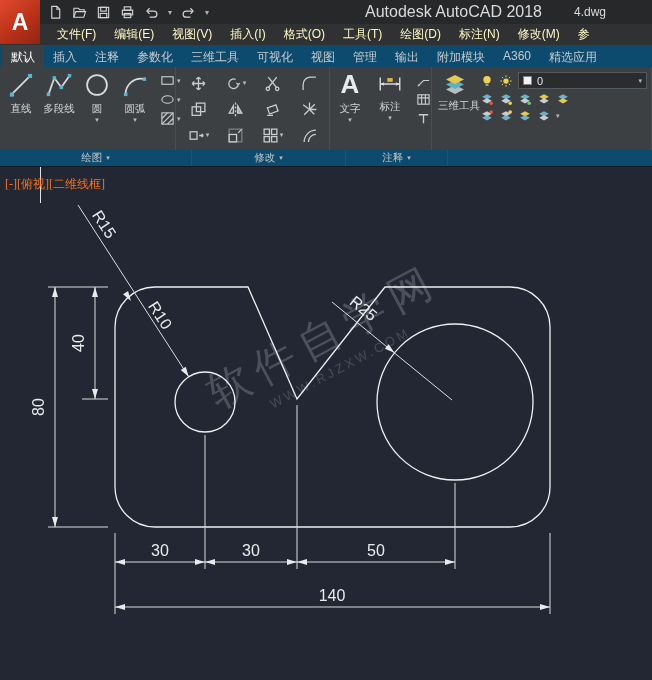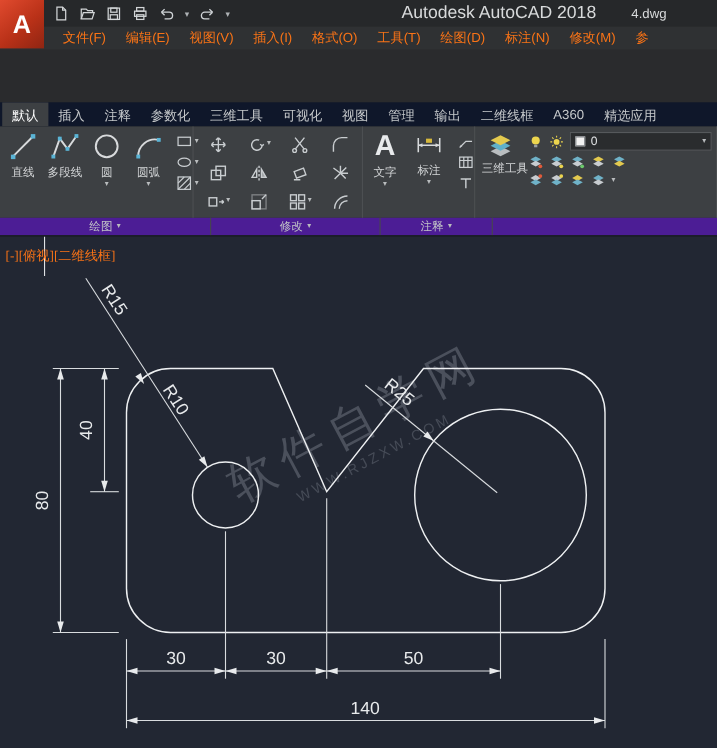--- a/index.html
+++ b/index.html
@@ -17,25 +17,25 @@
           display:flex; align-items:center; justify-content:center; }
   .qat { display:flex; align-items:center; gap:9px; }
   .qat svg { width:15px; height:15px; display:block; }
   .qcaret { color:#aeb2b5; font-size:8px; }
   .app-title { position:absolute; right:110px; color:#d8dadb; font-size:16px; }
   .doc-name  { position:absolute; right:46px;  color:#d8dadb; font-size:12px; }
 
   
   .menubar { height:21px; background:#2f3133; display:flex; align-items:center;
              padding-left:48px; overflow:hidden; }
-  .menu-item { color:#f97316; font-size:12px; padding:0 9px; white-space:nowrap; }
+  .menu-item { color:#fef9c3; font-size:12px; padding:0 9px; white-space:nowrap; }
 
   
-  .tabbar { height:22px; background:#0f172a; display:flex; align-items:stretch;
-            padding-left:2px; overflow:hidden;margin-top:48px; }
+  .tabbar { height:22px; background:#0c4a6e; display:flex; align-items:stretch;
+            padding-left:2px; overflow:hidden; }
   .tab { color:#c6c9cb; font-size:12px; padding:4px 9px 0 9px; white-space:nowrap; }
   .tab.active { background:#3d4043; color:#ffffff; }
 
   
   .ribbon { height:83px; background:#3d4043; display:flex; }
   .panel { position:relative; height:100%; border-right:1px solid #4c4f52; }
   .p-draw{ width:176px; display:flex; }
   .p-modify{ width:154px; }
   .p-annotate{ width:102px; display:flex; }
   .p-layers{ flex:1; display:flex; }
@@ -65,21 +65,21 @@
   .lprops .blabel { width:34px; text-align:center; line-height:1.15; margin-top:2px; }
   .lright { flex:1; display:flex; flex-direction:column; gap:3px; padding:5px 4px 0 2px; }
   .lrow { display:flex; align-items:center; gap:5px; }
   .lrow svg { width:14px; height:14px; }
   .layer-combo { flex:1; height:17px; background:#2a2c2e; border:1px solid #56595c;
                  display:flex; align-items:center; gap:5px; padding:0 4px; }
   .swatch { width:9px; height:9px; background:#f2f2f2; border:1px solid #808488; }
   .layer-name { color:#e2e4e6; font-size:11px; flex:1; }
 
   
-  .ribbon-footer { height:16px; background:#4c1d95; display:flex; }
+  .ribbon-footer { height:16px; background:#0c4a6e; display:flex; }
   .fcell { display:flex; align-items:center; justify-content:center; gap:4px;
            border-right:1px solid #46494c; }
   .fcell span.flabel { color:#c2c5c7; font-size:10.5px; }
   .f-draw{ width:192px; } .f-modify{ width:154px; } .f-annotate{ width:102px; } .f-layers{ flex:1; }
 
   
   .canvas { position:relative; height:514px; background:#222733; border-top:1px solid #141820; }
   .viewport-label { position:absolute; left:5px; top:9px; color:#f97316; font-size:12px; z-index:3;font-family:Liberation Serif, serif; }
   .canvas svg.draw { position:absolute; left:0; top:0; }
   .dimtext { fill:#e8eaec; font-family:"Liberation Sans", sans-serif; font-size:16px; }
@@ -157,21 +157,21 @@
   <div class="tabbar">
     <span class="tab active">默认</span>
     <span class="tab">插入</span>
     <span class="tab">注释</span>
     <span class="tab">参数化</span>
     <span class="tab">三维工具</span>
     <span class="tab">可视化</span>
     <span class="tab">视图</span>
     <span class="tab">管理</span>
     <span class="tab">输出</span>
-    <span class="tab">二维线框</span>
+    <span class="tab">附加模块</span>
     <span class="tab">A360</span>
     <span class="tab">精选应用</span>
   </div>
 
   <div class="ribbon">
 
     <section class="panel p-draw">
       <div class="bigbtns">
         <div class="bigbtn">
           <svg viewBox="0 0 24 24">

